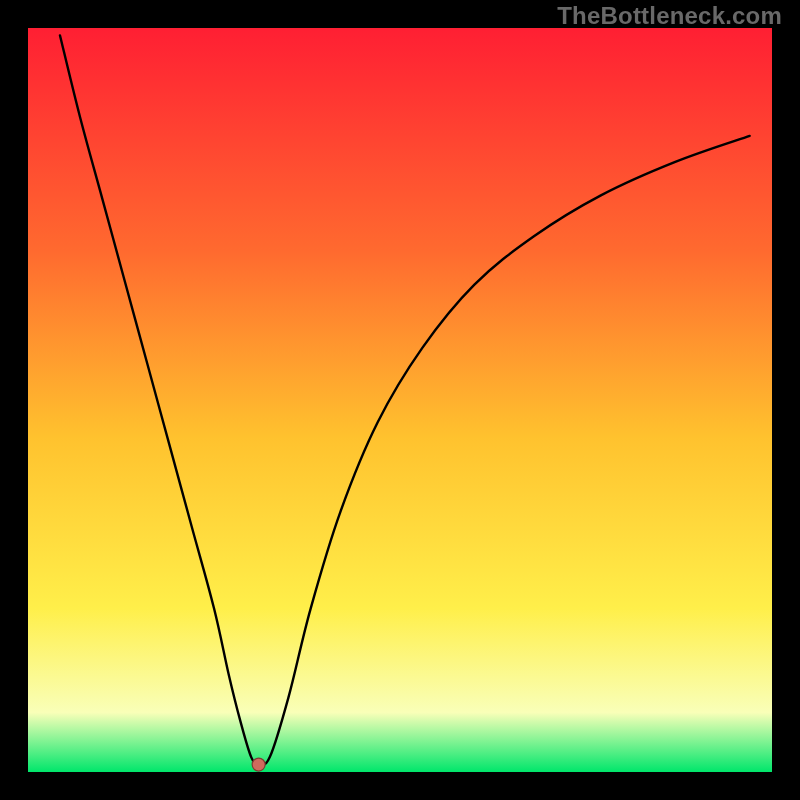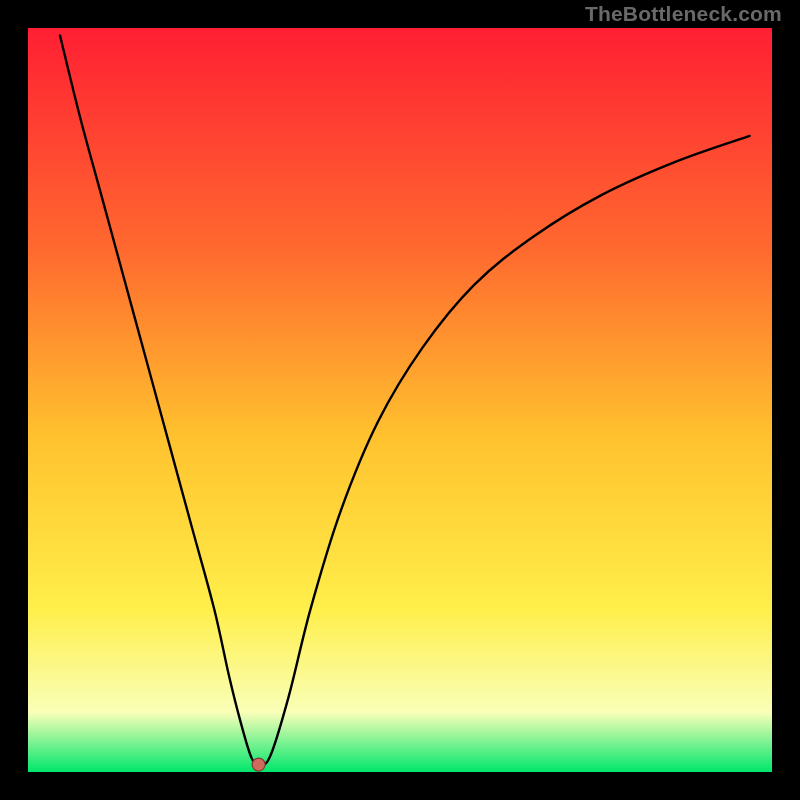--- a/index.html
+++ b/index.html
@@ -14,21 +14,21 @@
     position: relative;
     width: 800px;
     height: 800px;
     background: #000;
   }
   .watermark {
     position: absolute;
     top: 2px;
     right: 18px;
     font-family: Arial, Helvetica, sans-serif;
-    font-size: 21px;
+    font-size: 24px;
     font-weight: 600;
     color: #696969;
     letter-spacing: 0.2px;
     margin-left: 27px;
   }
   svg {
     position: absolute;
     left: 0;
     top: 0;
   }

